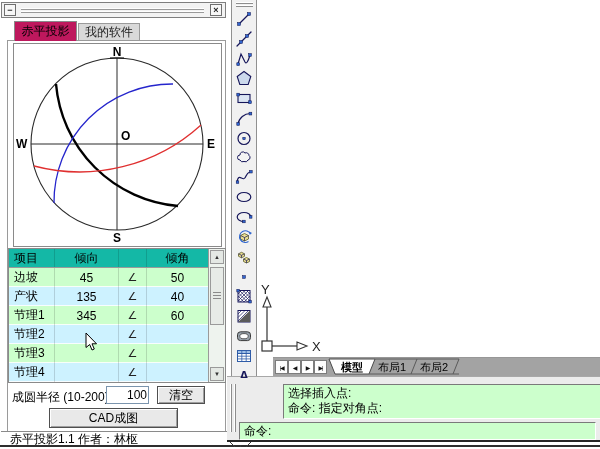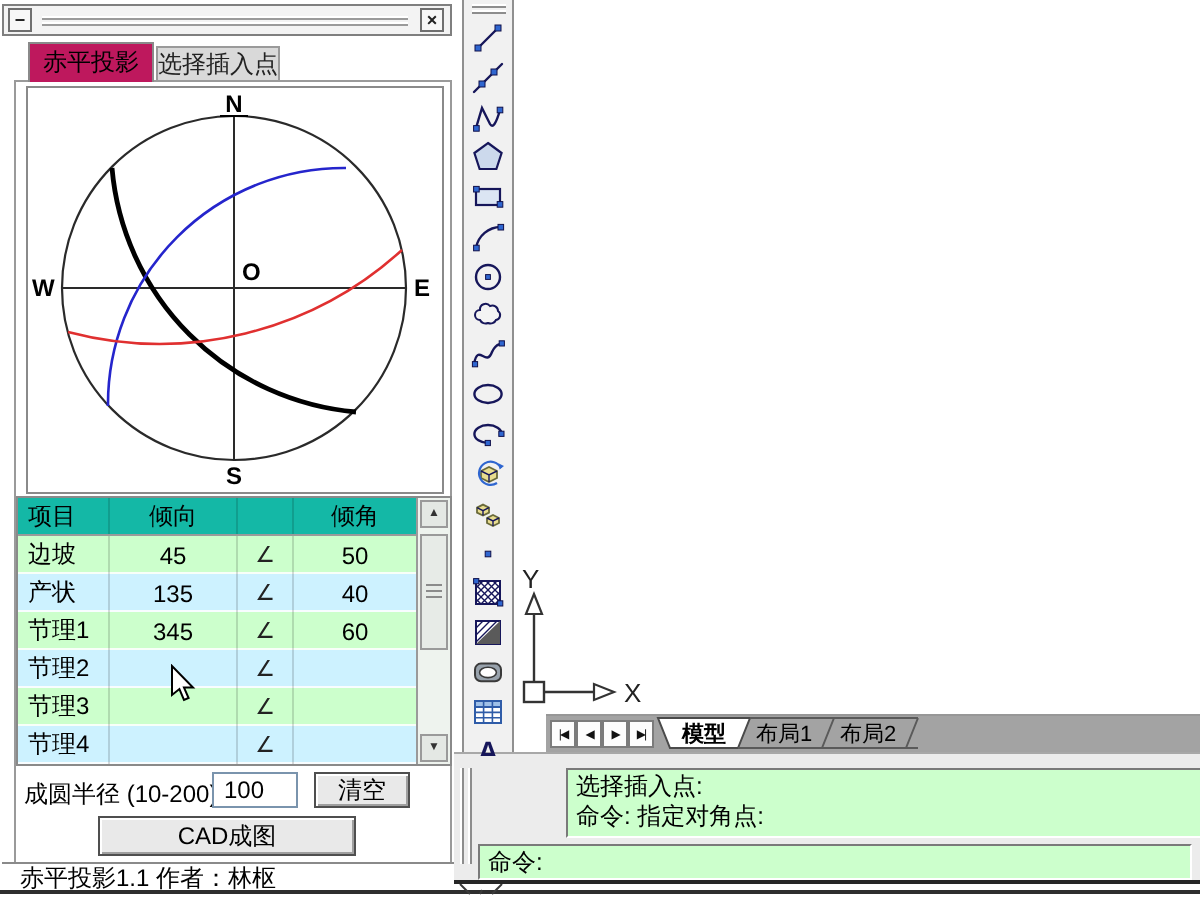--- a/index.html
+++ b/index.html
@@ -46,21 +46,21 @@
   .sbar { position:absolute; right:0; top:0; width:17px; height:133px; border-left:1px solid #9a9a9a; background:#eef3ee; }
   .sbtn { position:absolute; left:1px; width:14px; height:14px; background:#e4e8e4; border:1px solid #9a9a9a;
           display:flex; align-items:center; justify-content:center; font-size:6px; color:#333; }
   .sbtn.up { top:1px; } .sbtn.down { bottom:1px; }
   .sthumb { position:absolute; left:1px; top:18px; width:14px; height:58px; background:#e7ebe7; border:1px solid #9a9a9a;
             display:flex; align-items:center; justify-content:center; }
   .sgrip { width:8px; height:8px; background:repeating-linear-gradient(#8b8b8b 0 1px, transparent 1px 3px); }
 
   .lbl { font-size:12px; z-index:2; }
   .inp { left:106px; top:386px; width:43px; height:18px; border:1px solid #7a94ad; background:#fff;
-         font-size:12px; font-family:inherit; padding-left:5px; z-index:2; }
+         font-size:12px; font-family:inherit; padding-left:20px; z-index:2; }
   .btn { background:#e9e9e9; border:1px solid #4f4f4f; box-shadow:inset 1px 1px 0 #ffffff, inset -1px -1px 0 #9f9f9f;
          display:flex; align-items:center; justify-content:center; font-size:12px; z-index:2; cursor:default; }
   .btn-clear { left:157px; top:386px; width:48px; height:18px; }
   .btn-cad   { left:49px;  top:408px; width:129px; height:20px; }
   .statusbar { left:1px; top:431px; width:226px; height:13px; border-top:1px solid #8a8a8a;
                padding-left:9px; line-height:14px; font-size:12px; z-index:2; background:#fff; }
 
   
   .toolbar { left:231px; top:0; width:26px; height:378px; background:#f1f1f1;
              border-left:1px solid #909090; border-right:1px solid #909090; overflow:hidden; }
@@ -104,21 +104,21 @@
     <div class="tb-btn min">−</div>
     <div class="tb-grip">
         <div class="l"></div>
         <div class="l"></div>
       </div>
     <div class="tb-btn close">×</div>
   </div>
 
   <div class="abs pageframe"></div>
   <div class="tab tab-active">赤平投影</div>
-  <div class="tab tab-idle">选择插入点</div>
+  <div class="tab tab-idle">我的软件</div>
 
   <div class="abs stereo-box">
     <svg width="207" height="202" viewBox="0 0 207 202">
       <circle cx="103" cy="100" r="86" fill="none" stroke="#2a2a2a" stroke-width="1.1"></circle>
       <line x1="17" y1="100" x2="189" y2="100" stroke="#2a2a2a" stroke-width="1"></line>
       <line x1="103" y1="14" x2="103" y2="186" stroke="#2a2a2a" stroke-width="1"></line>
       <path d="M42 40 A134 134 0 0 0 164 162" fill="none" stroke="#000000" stroke-width="2.4"></path>
       <path d="M40 159 A118 118 0 0 1 159 40" fill="none" stroke="#2525cc" stroke-width="1.3"></path>
       <path d="M20 122 A180 180 0 0 0 187 81" fill="none" stroke="#e03030" stroke-width="1.3"></path>
       <text x="103" y="12" text-anchor="middle" font-size="12" font-weight="bold" fill="#000">N</text>

